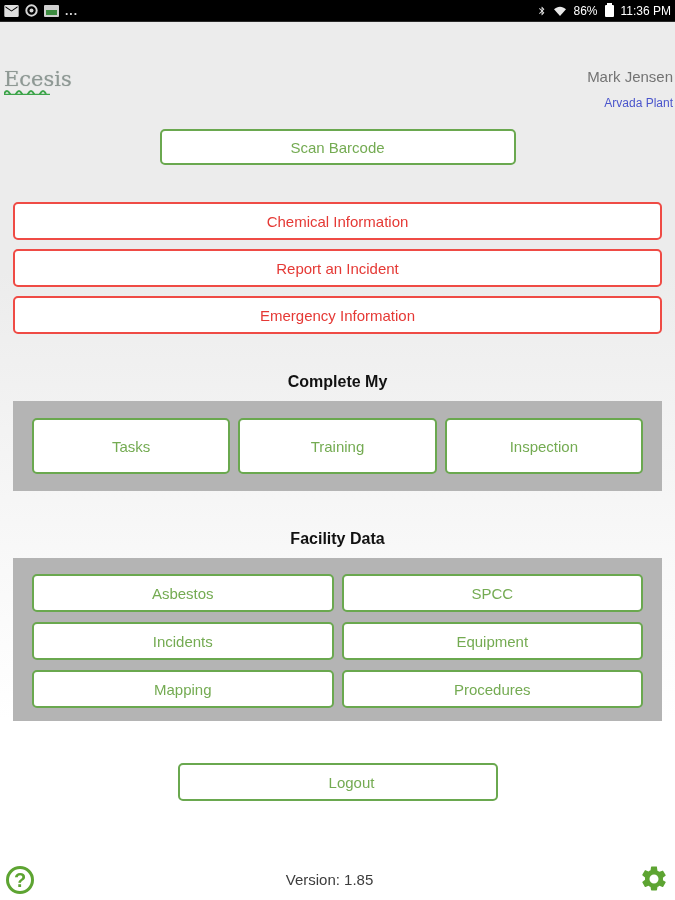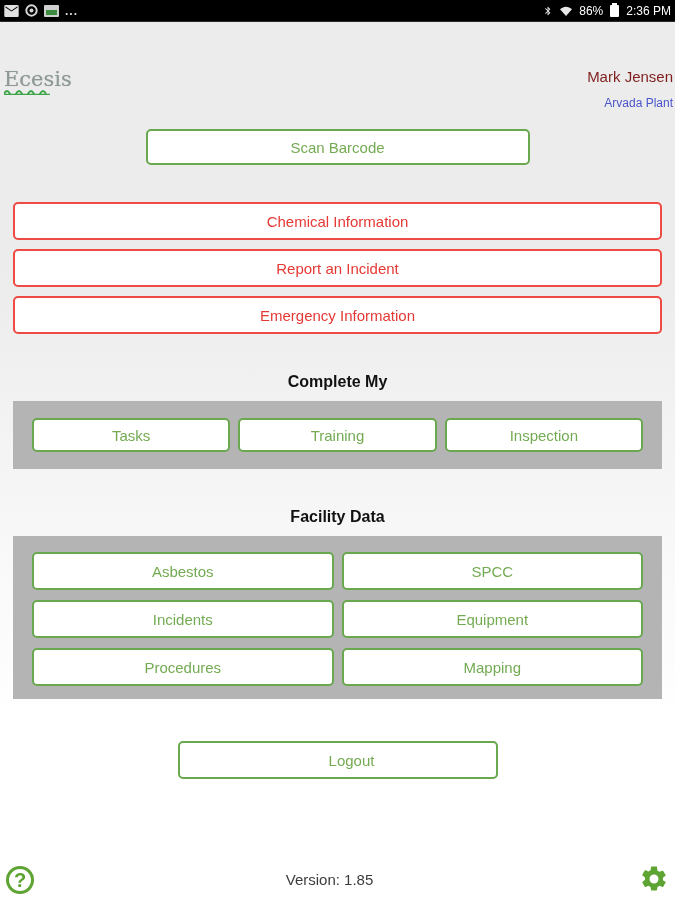--- a/index.html
+++ b/index.html
@@ -24,37 +24,37 @@
   .battery::before{content:"";position:absolute;top:-2px;left:2px;right:2px;height:2px;background:#fff;}
   
   .header{height:63px;position:relative;margin-top:42px;}
   .logo{position:absolute;left:4px;top:4px;width:60px;text-align:left;}
   .logo-text{
     font-family:"DejaVu Serif",serif;font-size:21px;color:#8e9894;
     letter-spacing:0px;text-shadow:0 0 1px #b5bdb9;display:block;line-height:22px;
   }
   .logo-wave{display:block;margin-top:-4px;}
   .header-right{position:absolute;right:2px;top:3px;text-align:right;}
-  .user-name{font-size:15px;color:#7f1d1d;line-height:20px;}
+  .user-name{font-size:15px;color:#737373;line-height:20px;}
   .facility-link{font-size:12px;color:#4a55cc;line-height:16px;margin-top:8px;display:block;}
   
   .btn{
     background:#fff;border-radius:5px;display:flex;align-items:center;justify-content:center;
     font-size:15px;box-sizing:border-box;cursor:pointer;
   }
   .btn-green{border:2px solid #6aa84f;color:#74ab52;}
   .btn-red{border:2px solid #ef4b45;color:#e53935;}
-  .scan-btn{width:384px;height:36px;margin:2px auto 0 auto;}
+  .scan-btn{width:356px;height:36px;margin:2px auto 0 auto;}
   .red-group{margin:37px 13px 0 13px;display:flex;flex-direction:column;gap:9px;}
   .red-group .btn{height:38px;}
   
   .section-title{margin-top:39px;text-align:center;font-size:16px;font-weight:bold;color:#111;}
   .band{background:#b4b4b4;margin:10px 13px 0 13px;box-sizing:border-box;}
   .band-row{padding:17px 19px;display:flex;gap:8px;}
-  .band-row .btn{flex:1;height:34px;}
+  .band-row .btn{flex:1;height:56px;}
   .band-grid{padding:16px 19px 13px 19px;display:grid;grid-template-columns:1fr 1fr;gap:10px 8px;text-align:center;}
   .band-grid .btn{height:38px;}
   .logout-btn{width:320px;height:38px;margin:42px auto 0 auto;padding-left:28px;}
   
   .footer{position:absolute;left:0;right:0;bottom:0;height:46px;background:#fff;}
   .help-icon{
     position:absolute;left:6px;bottom:6px;width:28px;height:28px;border:3px solid #5da432;
     border-radius:50%;color:#5da432;font-size:20px;font-weight:bold;display:flex;
     align-items:center;justify-content:center;box-sizing:border-box;cursor:pointer;
   }
@@ -88,21 +88,21 @@
           <path fill="#e8e8e8" d="M17.71,7.71L12,2h-1v7.59L6.41,5 5,6.41 10.59,12 5,17.59 6.41,19 11,14.41V22h1l5.71-5.71-4.3-4.29ZM13,5.83l1.88,1.88L13,9.59Zm1.88,10.46L13,18.17V14.41Z"></path>
         </svg>
     </span>
     <span class="sb-icon">
       <svg width="14" height="12" viewBox="0 0 24 22">
           <path fill="#e8e8e8" d="M1,8 L12,20 23,8 C19.5,4.8 15.9,3.2 12,3.2 8.1,3.2 4.5,4.8 1,8Z"></path>
         </svg>
     </span>
     <span class="sb-text">86%</span>
     <span class="battery"></span>
-    <span class="sb-text">2:36 PM</span>
+    <span class="sb-text">11:36 PM</span>
   </div>
 </div>
 
 <div class="header">
   <div class="logo">
     <span class="logo-text">Ecesis</span>
     <svg class="logo-wave" width="52" height="9" viewBox="0 0 52 9">
       <path d="M0,8 Q3,2 6,8 T12,8 T18,8 T24,8 T30,8 T36,8 T42,8" stroke="#3da44a" stroke-width="2" fill="none"></path>
       <line x1="0" y1="8.5" x2="46" y2="8.5" stroke="#3da44a" stroke-width="1.5"></line>
     </svg>
@@ -127,22 +127,22 @@
   <div class="btn btn-green">Training</div>
   <div class="btn btn-green">Inspection</div>
 </div>
 
 <div class="section-title">Facility Data</div>
 <div class="band band-grid">
   <div class="btn btn-green">Asbestos</div>
   <div class="btn btn-green">SPCC</div>
   <div class="btn btn-green">Incidents</div>
   <div class="btn btn-green">Equipment</div>
+  <div class="btn btn-green">Mapping</div>
   <div class="btn btn-green">Procedures</div>
-  <div class="btn btn-green">Mapping</div>
 </div>
 
 <div class="btn btn-green logout-btn">Logout</div>
 
 <div class="footer">
   <div class="help-icon">?</div>
   <div class="version-text">Version: 1.85</div>
   <svg class="gear-icon" viewBox="0 0 24 24">
     <path fill="#5da432" d="M19.14,12.94a7.07,7.07 0 0,0 .06-.94 7.07,7.07 0 0,0-.06-.94l2.03-1.58a.5.5 0 0,0 .12-.64l-1.92-3.32a.5.5 0 0,0-.61-.22l-2.39.96a7.3,7.3 0 0,0-1.62-.94l-.36-2.54A.5.5 0 0,0 13.9,2h-3.8a.5.5 0 0,0-.49.42l-.36,2.54a7.3,7.3 0 0,0-1.62.94l-2.39-.96a.5.5 0 0,0-.61.22L2.71,8.48a.5.5 0 0,0 .12.64l2.03,1.58a7.07,7.07 0 0,0 0,1.88l-2.03,1.58a.5.5 0 0,0-.12.64l1.92,3.32c.14.24.42.34.61.22l2.39-.96c.5.38,1.03.7,1.62.94l.36,2.54c.04.24.25.42.49.42h3.8c.24,0,.45-.18.49-.42l.36-2.54a7.3,7.3 0 0,0 1.62-.94l2.39.96c.23.09.47,0,.61-.22l1.92-3.32a.5.5 0 0,0-.12-.64ZM12,15.6A3.6,3.6 0 1,1 15.6,12 3.6,3.6 0 0,1 12,15.6Z"></path>
   </svg>

